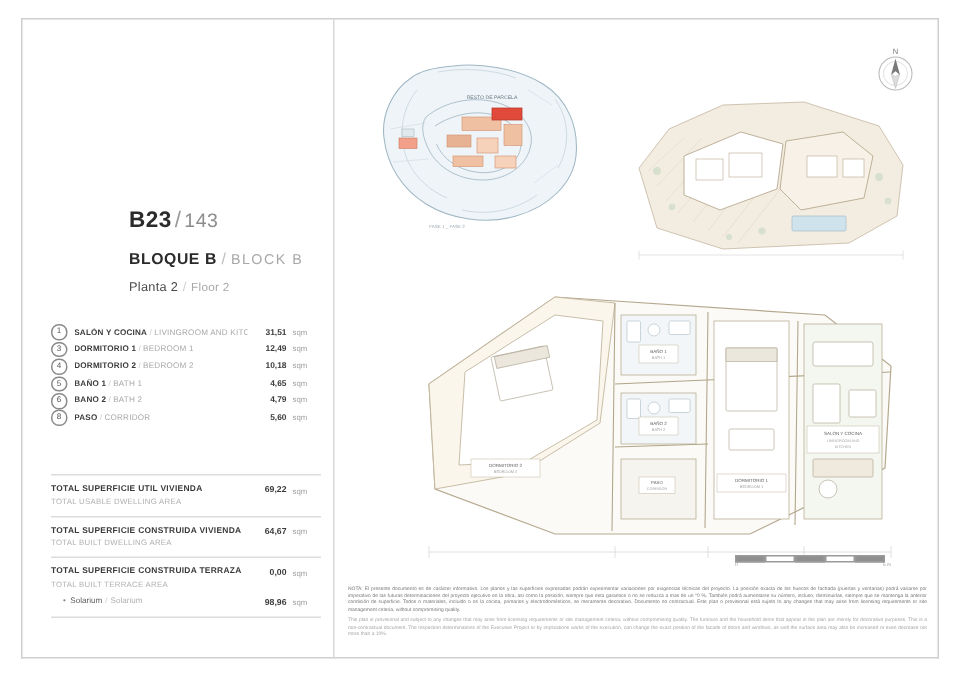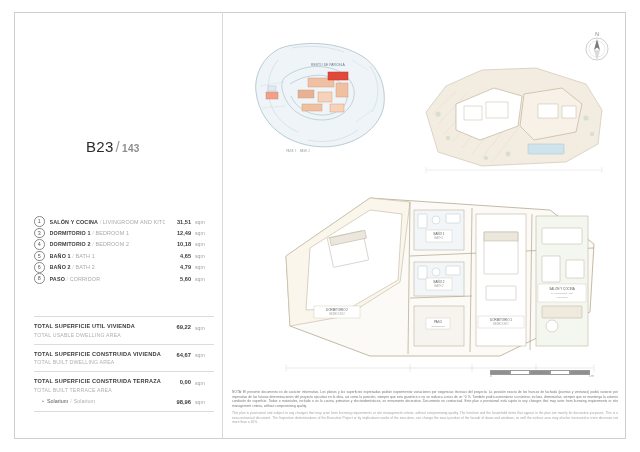--- a/index.html
+++ b/index.html
@@ -51,30 +51,30 @@
     top: 118px;
   }
   .ref-line {
     font-size: 15px;
     font-weight: bold;
     color: #2b2b2b;
     letter-spacing: .3px;
     white-space: nowrap;
   }
   .ref-line .refnum {
-    font-weight: normal;
+    font-weight: bold;
   }
   .ref-line .slash {
     font-weight: normal;
     color: #9a9a9a;
     padding: 0 2px;
   }
   .ref-line .refsub {
-    font-weight: bold;
-    font-size: 10px;
+    font-weight: normal;
+    font-size: 13px;
     color: #8d8d8d;
   }
   .bloque-line {
     margin-top: 12px;
     font-size: 10.5px;
     font-weight: bold;
     color: #2b2b2b;
     letter-spacing: .4px;
     white-space: nowrap;
   }
@@ -277,20 +277,26 @@
   <div class="frame-line frame-bottom"></div>
   <div class="frame-line frame-left"></div>
   <div class="frame-line frame-right"></div>
   <div class="vdivider"></div>
 
   <div class="left-col">
 
     <div class="title-block">
       <div class="ref-line">
         <span class="refnum">B23</span><span class="slash">/</span><span class="refsub">143</span>
+      </div>
+      <div class="bloque-line">
+        <span>BLOQUE  B</span><span class="sep">/</span><span class="en">BLOCK  B</span>
+      </div>
+      <div class="sub-line">
+        <span>Planta 2</span><span class="sep">/</span><span class="en">Floor  2</span>
       </div>
     </div>
 
     <div class="rooms">
 
       <div class="room-row">
         <div class="bullet">1</div>
         <div class="room-name">
           <span class="es">SALÓN Y COCINA</span><span class="sl">/</span><span class="en">LIVINGROOM AND KITCHEN</span>
         </div>

